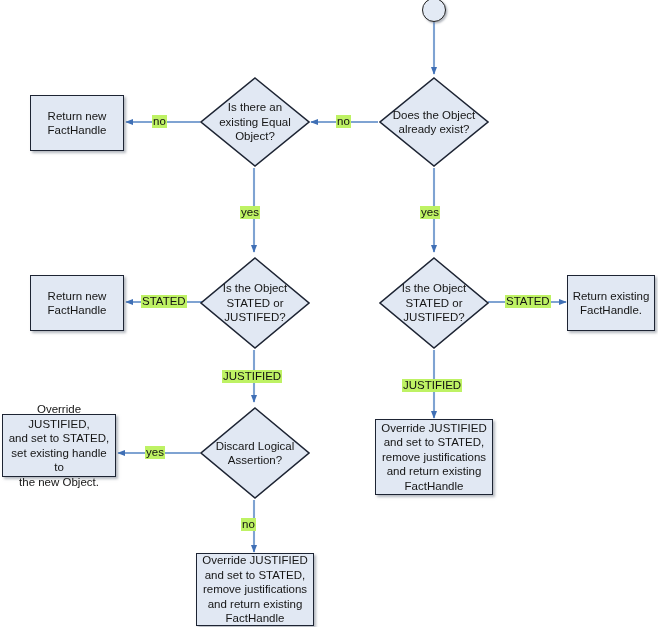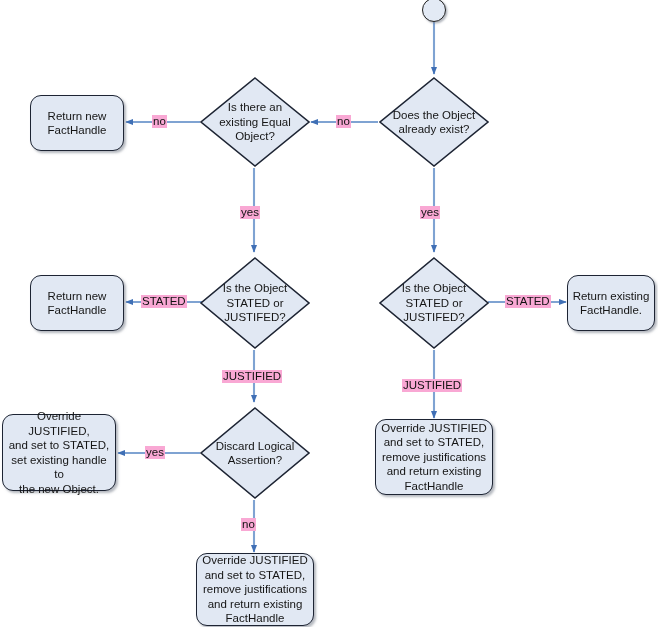--- a/index.html
+++ b/index.html
@@ -34,21 +34,21 @@
   .start-node {
     border-radius: 50%;
     background: #e3eaf5;
     border: 1.6px solid #222222;
     box-shadow: 1.5px 1.5px 2px rgba(120,128,140,0.55);
   }
 
   .box {
     background: #e1e8f3;
     border: 1.4px solid #1d2433;
-    border-radius: 11px;
+    border-radius: 0;
     box-shadow: 2px 2px 2.5px rgba(130,136,148,0.6);
     display: flex;
     align-items: center;
     justify-content: center;
     text-align: center;
   }
   .box .label {
     font-size: 11.5px;
     line-height: 14.5px;
     color: #151515;
@@ -77,21 +77,21 @@
     white-space: pre-line;
     z-index: 2;
   }
 
   .edge-label {
     position: absolute;
     font-size: 11.5px;
     line-height: 13px;
     color: #111111;
     white-space: nowrap;
-    background: #f9a8d4;
+    background: #bef264;
     padding: 0 1px;
   }
 </style>
 </head>
 <body>
 
 <div id="canvas">
 
   <svg id="edges" viewBox="0 0 658 627" width="658" height="627">
     <defs>
@@ -167,21 +167,21 @@
   </div>
 
   <div class="node diamond" style="left:199px; top:406px; width:112px; height:94px;">
     <svg class="dshape" viewBox="0 0 112 94" preserveAspectRatio="none">
       <polygon points="56,2 110,47 56,92 2,47" fill="#e1e8f3" stroke="#1d2433" stroke-width="1.6"></polygon>
     </svg>
     <span class="label">Discard Logical
 Assertion?</span>
   </div>
 
-  <div class="node box" style="left:2px; top:414px; width:114px; height:77px;">
+  <div class="node box" style="left:2px; top:414px; width:114px; height:63px;">
     <span class="label">Override JUSTIFIED,
 and set to STATED,
 set existing handle to
 the new Object.</span>
   </div>
 
   <div class="node box" style="left:375px; top:419px; width:118px; height:76px;">
     <span class="label">Override JUSTIFIED
 and set to STATED,
 remove justifications

